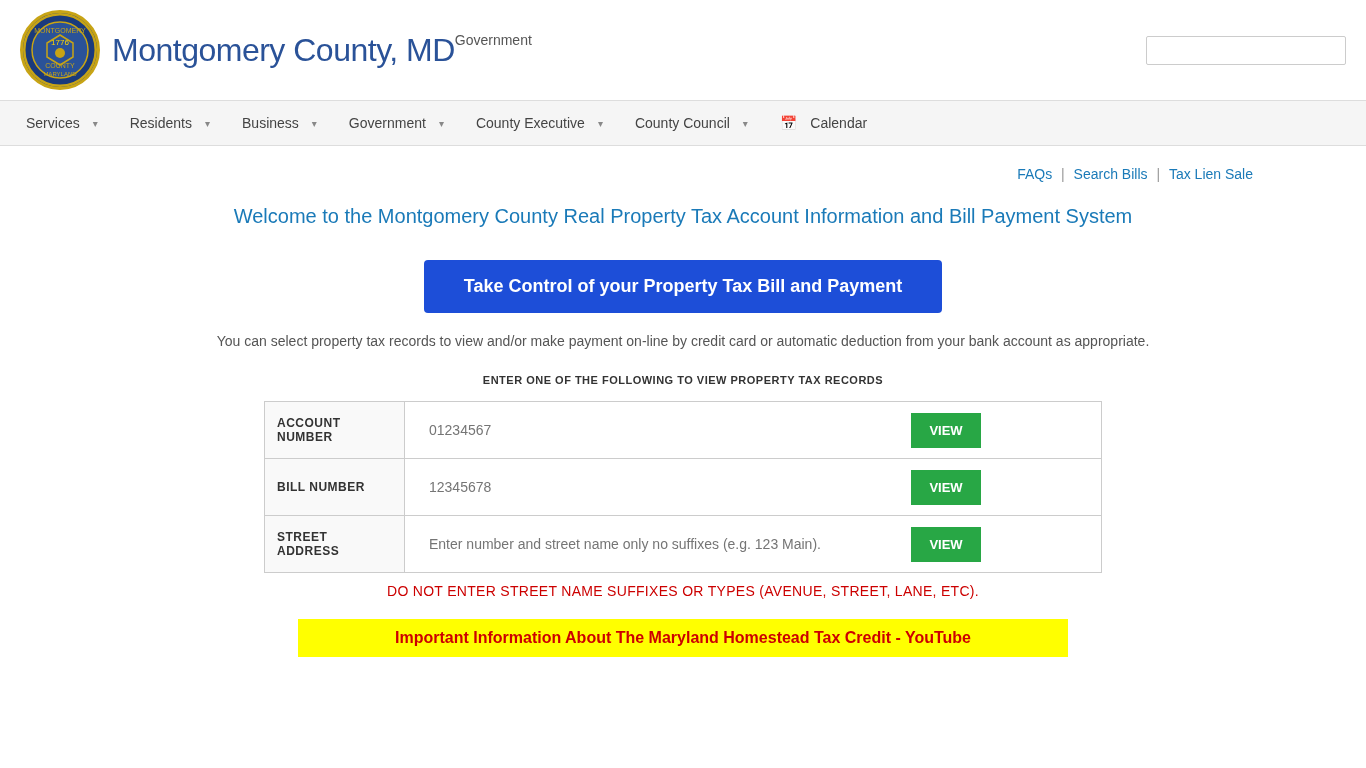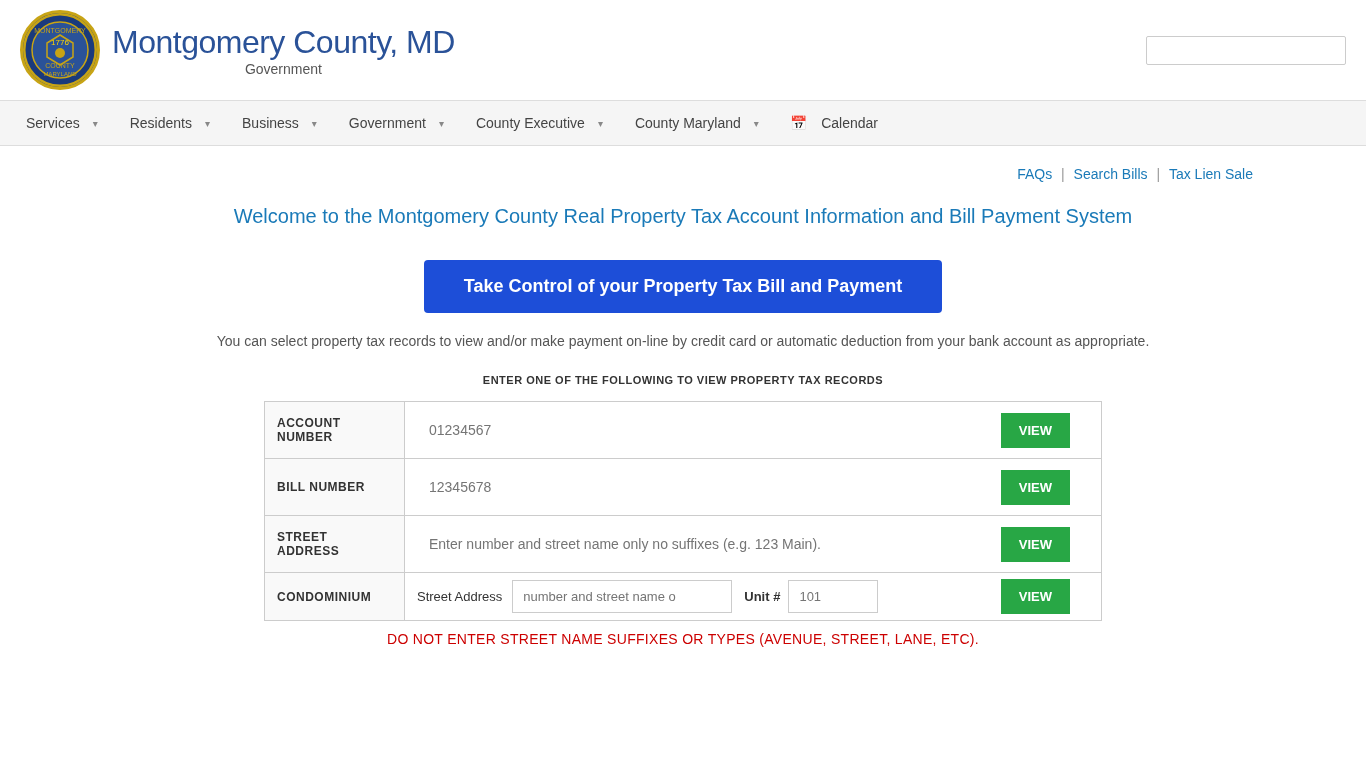--- a/index.html
+++ b/index.html
@@ -22,21 +22,21 @@
       width: 80px;
       height: 80px;
       border-radius: 50%;
       background: radial-gradient(circle, #1a3a7c, #2a5298);
       display: flex;
       align-items: center;
       justify-content: center;
       overflow: hidden;
       border: 3px solid #c8a415;
     }
-    .logo-text-wrap { display: flex; flex-direction: column; text-align: center; }
+    .logo-text-wrap { display: flex; flex-direction: row; }
     .site-title {
       font-size: 32px;
       font-weight: 300;
       color: #2a5298;
       letter-spacing: -0.5px;
     }
     .site-subtitle {
       font-size: 14px;
       color: #555;
     }
@@ -297,21 +297,21 @@
       </a>
     </li>
     <li>
       <a href="#">
         <span>County Executive</span>
         <span class="chevron">▾</span>
       </a>
     </li>
     <li>
       <a href="#">
-        <span>County Maryland</span>
+        <span>County Council</span>
         <span class="chevron">▾</span>
       </a>
     </li>
     <li>
       <a href="#">
         <span class="calendar-icon">📅</span>
         <span>Calendar</span>
       </a>
     </li>
   </ul>
@@ -363,33 +363,20 @@
       <tr>
         <td class="label-cell">STREET ADDRESS</td>
         <td class="input-cell">
           <input type="text" class="search-input" placeholder="Enter number and street name only no suffixes (e.g. 123 Main)." style="">
         </td>
         <td>
           <button class="view-btn">VIEW</button>
         </td>
       </tr>
 
-      <tr class="condo-row">
-        <td class="label-cell">CONDOMINIUM</td>
-        <td class="input-cell">
-          <div class="condo-inputs">
-            <span class="condo-label-inner">Street Address</span>
-            <input type="text" class="condo-street-input" placeholder="number and street name o" style="">
-            <span class="unit-label">Unit #</span>
-            <input type="text" class="unit-input" placeholder="101" style="">
-          </div>
-        </td>
-        <td>
-          <button class="view-btn">VIEW</button>
-        </td>
-      </tr>
     </tbody>
   </table>
 
   <p class="warning-text">DO NOT ENTER STREET NAME SUFFIXES OR TYPES (AVENUE, STREET, LANE, ETC).</p>
 
+  <div class="yellow-notice">Important Information About The Maryland Homestead Tax Credit - YouTube</div>
 
 </div>
 
 </body></html>

